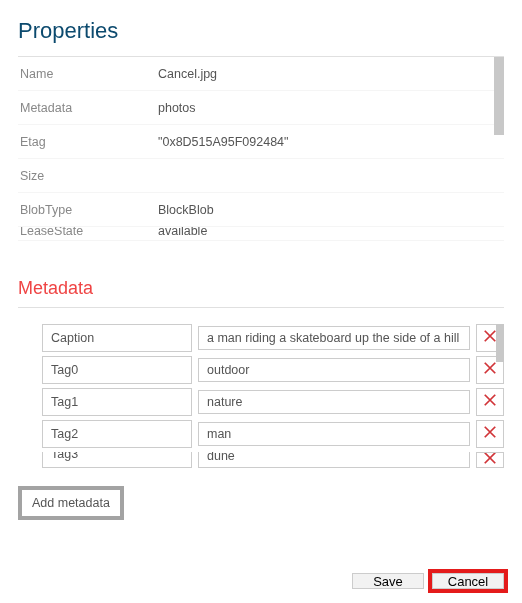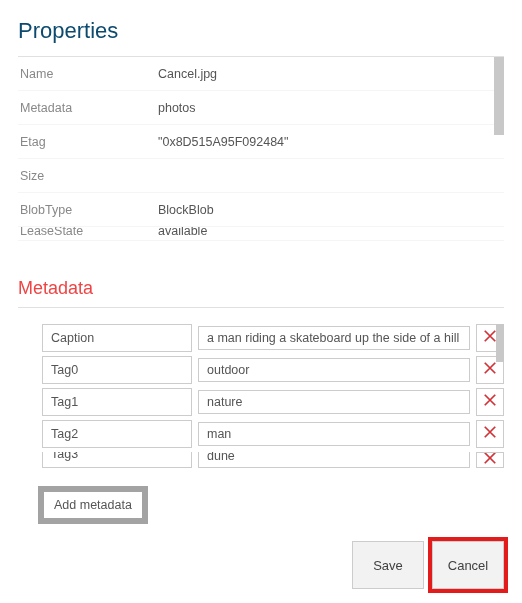--- a/index.html
+++ b/index.html
@@ -130,41 +130,40 @@
     .meta-row.cut {
       height: 16px;
       overflow: hidden;
       align-items: flex-end;
     }
     .meta-row.cut input { margin-top: -6px; }
     .meta-row.cut .meta-del { height: 16px; overflow: hidden; }
     .add-metadata {
       display: inline-block;
       padding: 6px 10px;
-      border: 6px solid #a3a3a3;
+      border: 4px solid #a3a3a3;
       color: #555;
       font-size: 12.5px;
       background: #fff;
       cursor: pointer;
       margin-top: 4px;
-      margin-left: 20px;
     }
     .footer {
       position: absolute;
       bottom: 14px;
       right: 18px;
       display: flex;
       gap: 8px;
     }
     .btn {
       min-width: 72px;
-      height: 48px;
+      height: 16px;
       border: 1px solid #ccc;
       background: #f2f2f2;
-      color: #404040;
+      color: #000000;
       font-size: 13px;
       cursor: pointer;
       font-family: inherit;
     }
     .btn.highlight {
       outline: 4px solid #e41b1b;
       outline-offset: 0;
     }
   </style>
 </head>

